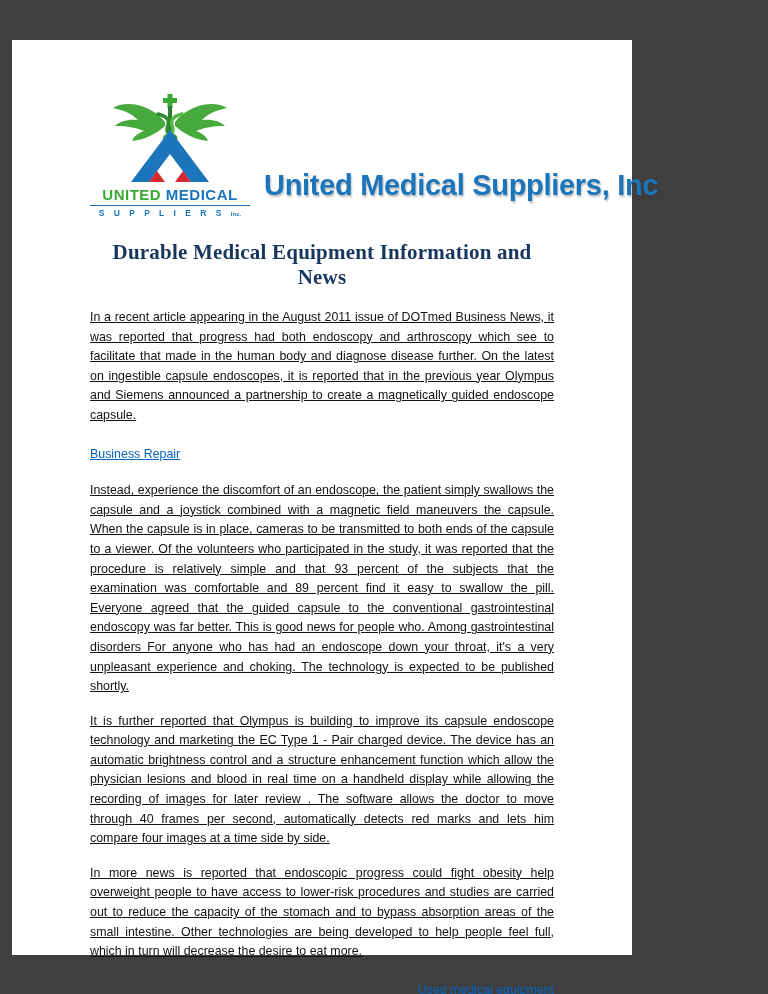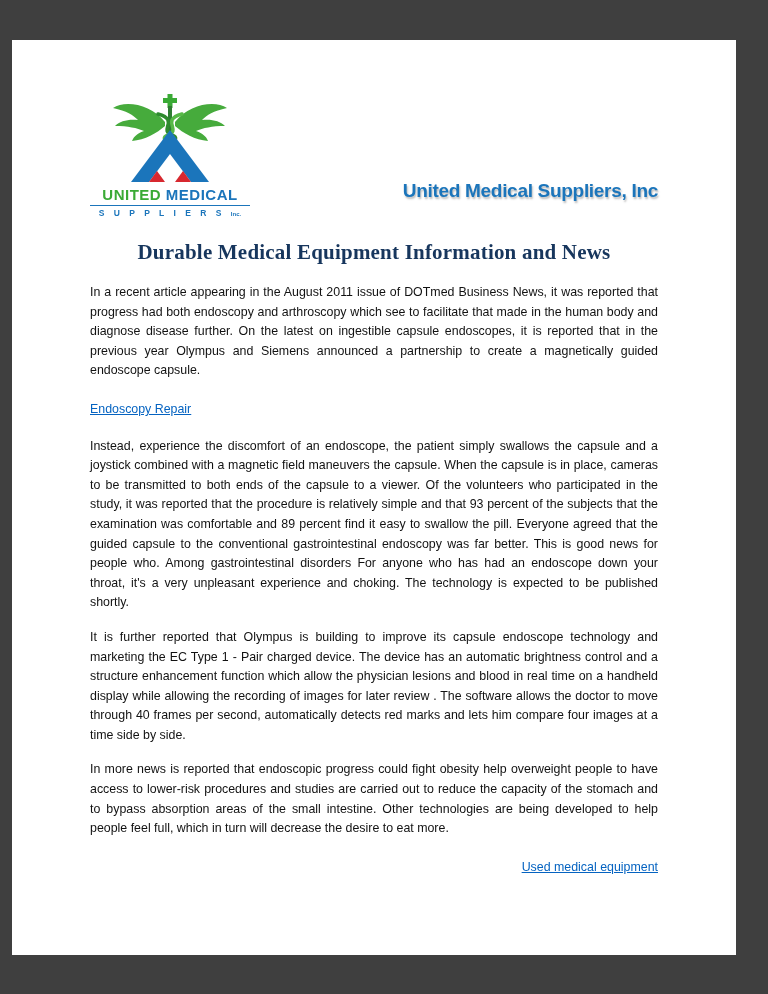--- a/index.html
+++ b/index.html
@@ -5,44 +5,43 @@
   * { margin:0; padding:0; box-sizing:border-box; }
   body {
     width:768px; height:994px;
     background:#3f3f3f;
     font-family:"Liberation Sans", sans-serif;
     position:relative;
     overflow:hidden;
   }
   .page {
     position:absolute; left:12px; top:40px;
-    width:724px; height:915px;
+    width:620px; height:915px;
     background:#ffffff;
     padding:52px 78px 0 78px;
   }
   .letterhead { display:flex; align-items:flex-end; margin-bottom:22px; }
   .logo-block { width:160px; flex:0 0 160px; text-align:center; }
   .logo-block svg { display:block; margin:0 auto; }
   .brand-top { font-size:15px; font-weight:bold; letter-spacing:0.5px; margin-top:2px; white-space:nowrap; }
   .brand-green { color:var(--brand-green, #3aaa35); }
   .brand-blue  { color:var(--brand-blue, #1b75bb); }
   .brand-bottom {
     color:var(--brand-blue, #1b75bb);
     font-size:8.5px; font-weight:bold; letter-spacing:3.5px;
     border-top:1px solid var(--brand-blue, #1b75bb);
     padding-top:2px; margin-top:2px; white-space:nowrap;
   }
   .brand-inc { font-size:6px; letter-spacing:0; }
   .company-title {
     flex:1; margin-left:14px; margin-bottom:16px;
-    font-size:19px; font-weight:bold; white-space:nowrap;
+    font-size:29px; font-weight:bold; white-space:nowrap;
     color:var(--brand-blue, #1b75bb);
     text-shadow:1px 2px 2px rgba(60,60,60,0.35);
     letter-spacing:-0.3px;
-    text-align:right;
   }
   .doc-link {
     display:inline-block;
     color:var(--link-blue, #0563c1);
     text-decoration:underline;
     font-size:12.4px; line-height:1.5;
     cursor:pointer;
   }
   .link-row { margin:0 0 6px 0; }
   .link-row-mid { margin:18px 0 18px 0; }
@@ -53,20 +52,21 @@
     color:var(--heading-navy, #17365d);
     margin:14px 0 18px 0;
     letter-spacing:0.2px;
     text-align:center;
   }
   p.body-par {
     font-size:12.4px; line-height:1.58;
     color:#121212;
     text-align:justify;
     margin:0 0 15px 0;
+    text-decoration:underline;
   }
 </style>
 </head>
 <body>
 
 <div class="page">
 
   <header class="letterhead">
     <div class="logo-block">
       <svg viewBox="0 0 150 92" width="150" height="92" xmlns="http://www.w3.org/2000/svg">
@@ -86,21 +86,21 @@
     </div>
     <h1 class="company-title">United Medical Suppliers, Inc</h1>
   </header>
 
 
   <h2 class="article-heading">Durable Medical Equipment Information and News</h2>
 
   <p class="body-par">In a recent article appearing in the August 2011 issue of DOTmed Business News, it was reported that progress had both endoscopy and arthroscopy which see to facilitate that made in the human body and diagnose disease further. On the latest on ingestible capsule endoscopes, it is reported that in the previous year Olympus and Siemens announced a partnership to create a magnetically guided endoscope capsule.</p>
 
   <div class="link-row link-row-mid">
-    <a class="doc-link">Endoscopy Repair</a>
+    <a class="doc-link">Business Repair</a>
   </div>
 
   <p class="body-par">Instead, experience the discomfort of an endoscope, the patient simply swallows the capsule and a joystick combined with a magnetic field maneuvers the capsule. When the capsule is in place, cameras to be transmitted to both ends of the capsule to a viewer. Of the volunteers who participated in the study, it was reported that the procedure is relatively simple and that 93 percent of the subjects that the examination was comfortable and 89 percent find it easy to swallow the pill. Everyone agreed that the guided capsule to the conventional gastrointestinal endoscopy was far better. This is good news for people who. Among gastrointestinal disorders For anyone who has had an endoscope down your throat, it's a very unpleasant experience and choking. The technology is expected to be published shortly.</p>
 
   <p class="body-par">It is further reported that Olympus is building to improve its capsule endoscope technology and marketing the EC Type 1 - Pair charged device. The device has an automatic brightness control and a structure enhancement function which allow the physician lesions and blood in real time on a handheld display while allowing the recording of images for later review . The software allows the doctor to move through 40 frames per second, automatically detects red marks and lets him compare four images at a time side by side.</p>
 
   <p class="body-par">In more news is reported that endoscopic progress could fight obesity help overweight people to have access to lower-risk procedures and studies are carried out to reduce the capacity of the stomach and to bypass absorption areas of the small intestine. Other technologies are being developed to help people feel full, which in turn will decrease the desire to eat more.</p>
 
   <div class="link-row link-row-bottom">
     <a class="doc-link">Used medical equipment</a>

